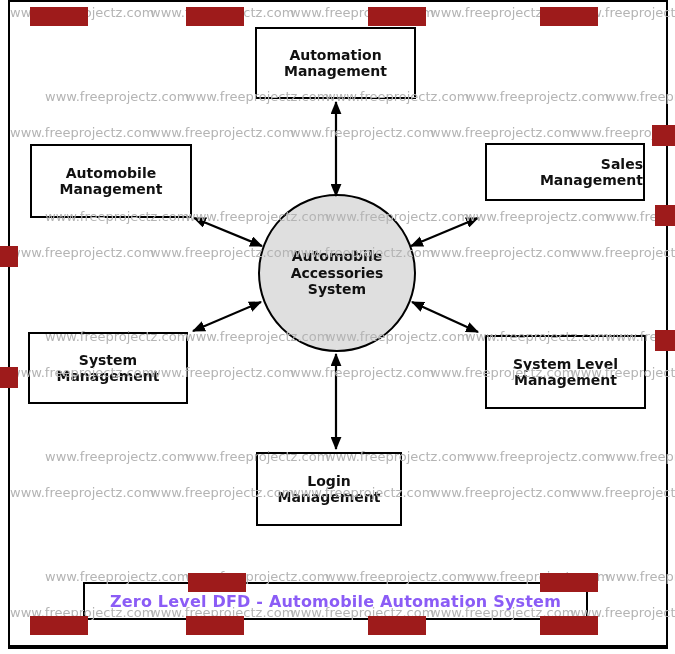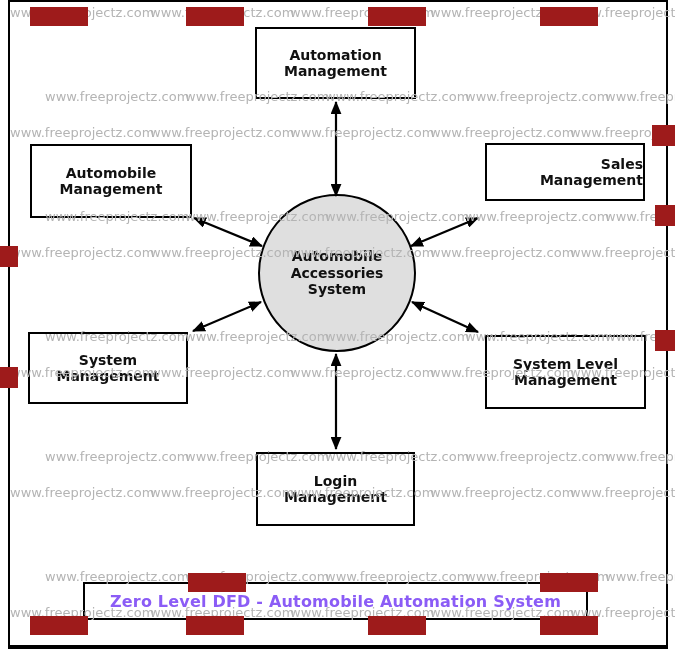--- a/index.html
+++ b/index.html
@@ -22,21 +22,21 @@
   }
   .ebox .lbl{
     font-weight:bold;font-size:14px;line-height:16px;color:#111;
     text-align:center;white-space:nowrap;
   }
   #box-accessories{left:255px;top:27px;width:161px;height:72px;}
   #box-automobile{left:30px;top:144px;width:162px;height:74px;}
   #box-sales{left:485px;top:143px;width:160px;height:58px;align-items:flex-end;}
   #box-vehicle{left:28px;top:332px;width:160px;height:72px;}
   #box-systemuser{left:485px;top:335px;width:161px;height:74px;}
-  #box-login{left:256px;top:452px;width:159px;height:74px;}
+  #box-login{left:256px;top:452px;width:146px;height:74px;}
   
   .process{
     position:absolute;left:258px;top:194px;width:158px;height:158px;
     border:2px solid #000;border-radius:50%;
     display:flex;flex-direction:column;align-items:center;justify-content:center;
     z-index:2;box-sizing:border-box;
   }
   .process .lbl{
     font-weight:bold;font-size:14px;line-height:16.5px;color:#111;
     text-align:center;white-space:nowrap;

